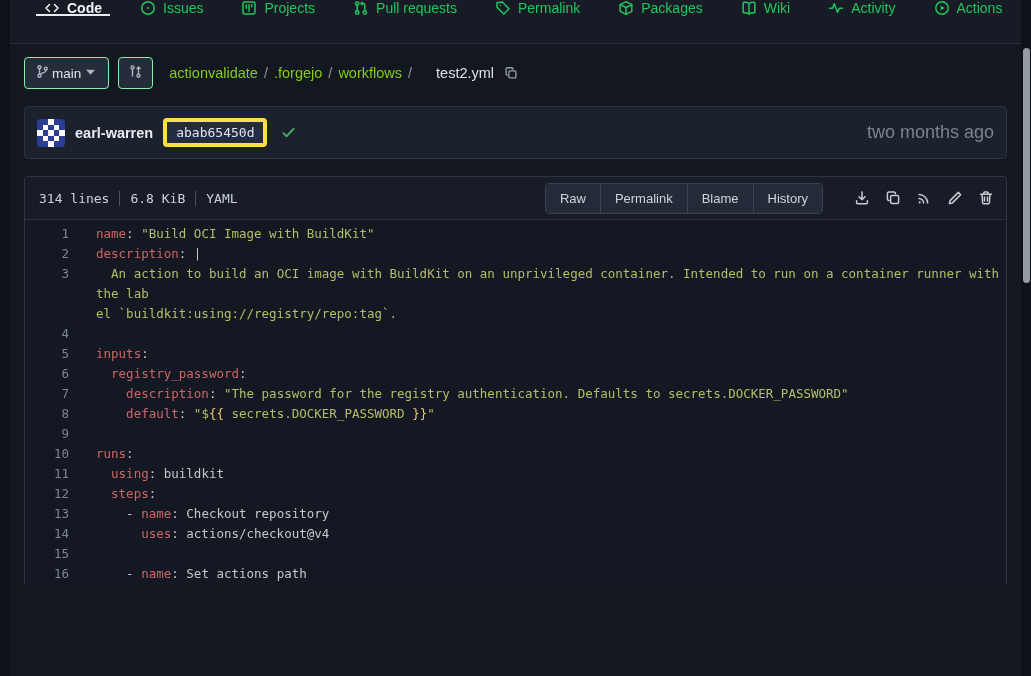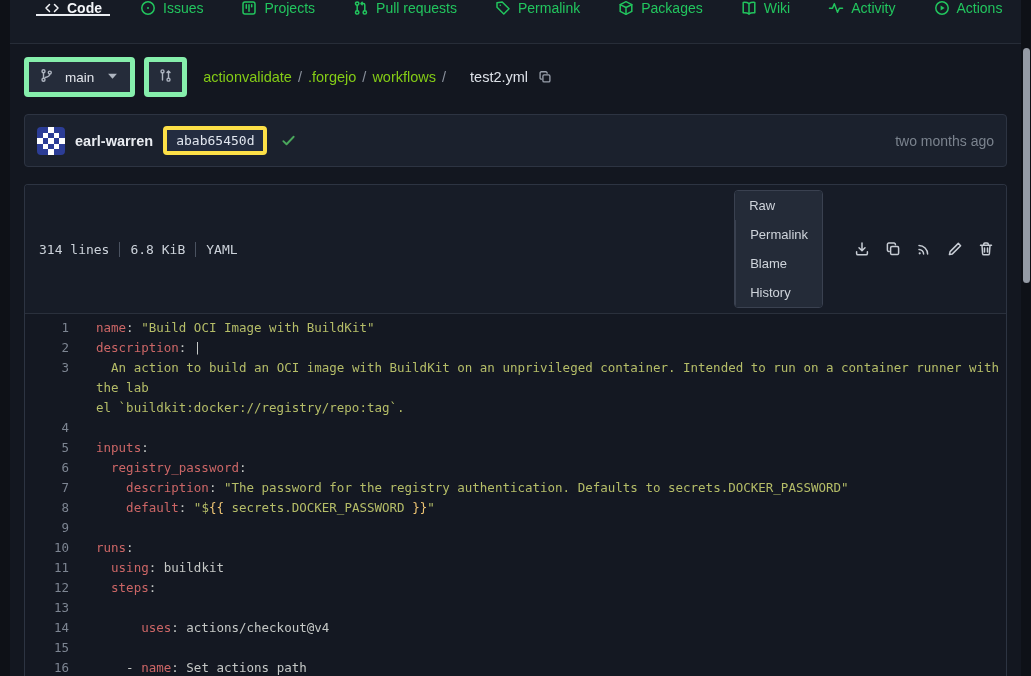--- a/index.html
+++ b/index.html
@@ -50,23 +50,23 @@
 
   
   .toolbar-row {
     display: flex;
     align-items: center;
     padding: 13px 14px 0;
   }
   .btn {
     display: inline-flex;
     align-items: center;
-    gap: 11px;
+    gap: 2px;
     background: #252c3a;
-    border: 5px solid #86efac;
+    border: 1px solid #86efac;
     border-radius: 4px;
     padding: 6px 10px;
     color: #e2e5eb;
     font-size: 13.5px;
     cursor: pointer;
   }
   .btn svg { width: 15px; height: 15px; color: #aeb5c0; }
   .btn-compare { margin-left: 9px; padding: 6px 9px; }
   .breadcrumb {
     margin-left: 16px;
@@ -110,21 +110,21 @@
     color: #e0e5ee;
     background: #232c40;
     border: 4px solid #fde047;
     border-radius: 4px;
     padding: 3px 9px;
     cursor: pointer;
   }
   .commit-check { margin: 0 8px 0 14px; color: #4aa85c; display: inline-flex; }
   .commit-check svg { width: 15px; height: 15px; }
   .commit-msg { font-size: 14.5px; color: #d6dae2; }
-  .commit-time { margin-left: auto; font-size: 14px; color: #7b838e; }
+  .commit-time { margin-left: auto; font-size: 18px; color: #7b838e; }
 
   
   .file-box {
     margin: 17px 14px 0;
     border: 1px solid #2d3442;
     border-bottom: none;
     border-radius: 4px 4px 0 0;
     overflow: hidden;
   }
   .file-header {
@@ -145,21 +145,20 @@
   .file-meta .meta-item { padding: 0 10px; }
   .file-meta .meta-item:first-child { padding-left: 0; }
   .file-meta .meta-item + .meta-item { border-left: 1px solid #4a5260; }
   .file-actions { margin-left: auto; display: flex; align-items: center; }
   .seg-group {
     display: flex;
     border: 1px solid #3a4150;
     border-radius: 4px;
     overflow: hidden;
     margin-right: 16px;
-    flex-direction: column;
   }
   .seg-btn {
     padding: 7px 14px;
     font-size: 13px;
     color: #cfd4db;
     background: #242b38;
     cursor: pointer;
     white-space: nowrap;
   }
   .seg-btn + .seg-btn { border-left: 1px solid #3a4150; }
@@ -433,21 +432,21 @@
         <div class="code-row">
           <span class="ln">1</span>
           <span class="lc"><span class="tok-k">name</span><span class="tok-p">: </span><span class="tok-s">"Build OCI Image with BuildKit"</span></span>
         </div>
         <div class="code-row">
           <span class="ln">2</span>
           <span class="lc"><span class="tok-k">description</span><span class="tok-p">: |</span></span>
         </div>
         <div class="code-row">
           <span class="ln">3</span>
-          <span class="lc"><span class="tok-s">  An action to build an OCI image with BuildKit on an unprivileged container. Intended to run on a container runner with the lab</span><br><span class="tok-s">el `buildkit:docker://registry/repo:tag`.</span></span>
+          <span class="lc"><span class="tok-s">  An action to build an OCI image with BuildKit on an unprivileged container. Intended to run on a container runner with the lab</span><br><span class="tok-s">el `buildkit:using://registry/repo:tag`.</span></span>
         </div>
         <div class="code-row">
           <span class="ln">4</span>
           <span class="lc"></span>
         </div>
         <div class="code-row">
           <span class="ln">5</span>
           <span class="lc"><span class="tok-k">inputs</span><span class="tok-p">:</span></span>
         </div>
         <div class="code-row">
@@ -473,20 +472,21 @@
         <div class="code-row">
           <span class="ln">11</span>
           <span class="lc"><span class="tok-p">  </span><span class="tok-k">using</span><span class="tok-p">: buildkit</span></span>
         </div>
         <div class="code-row">
           <span class="ln">12</span>
           <span class="lc"><span class="tok-p">  </span><span class="tok-k">steps</span><span class="tok-p">:</span></span>
         </div>
         <div class="code-row">
           <span class="ln">13</span>
+          <span class="lc"><span class="tok-p">    - </span><span class="tok-k">name</span><span class="tok-p">: Checkout repository</span></span>
         </div>
         <div class="code-row">
           <span class="ln">14</span>
           <span class="lc"><span class="tok-p">      </span><span class="tok-k">uses</span><span class="tok-p">: actions/checkout@v4</span></span>
         </div>
         <div class="code-row">
           <span class="ln">15</span>
           <span class="lc"></span>
         </div>
         <div class="code-row">

